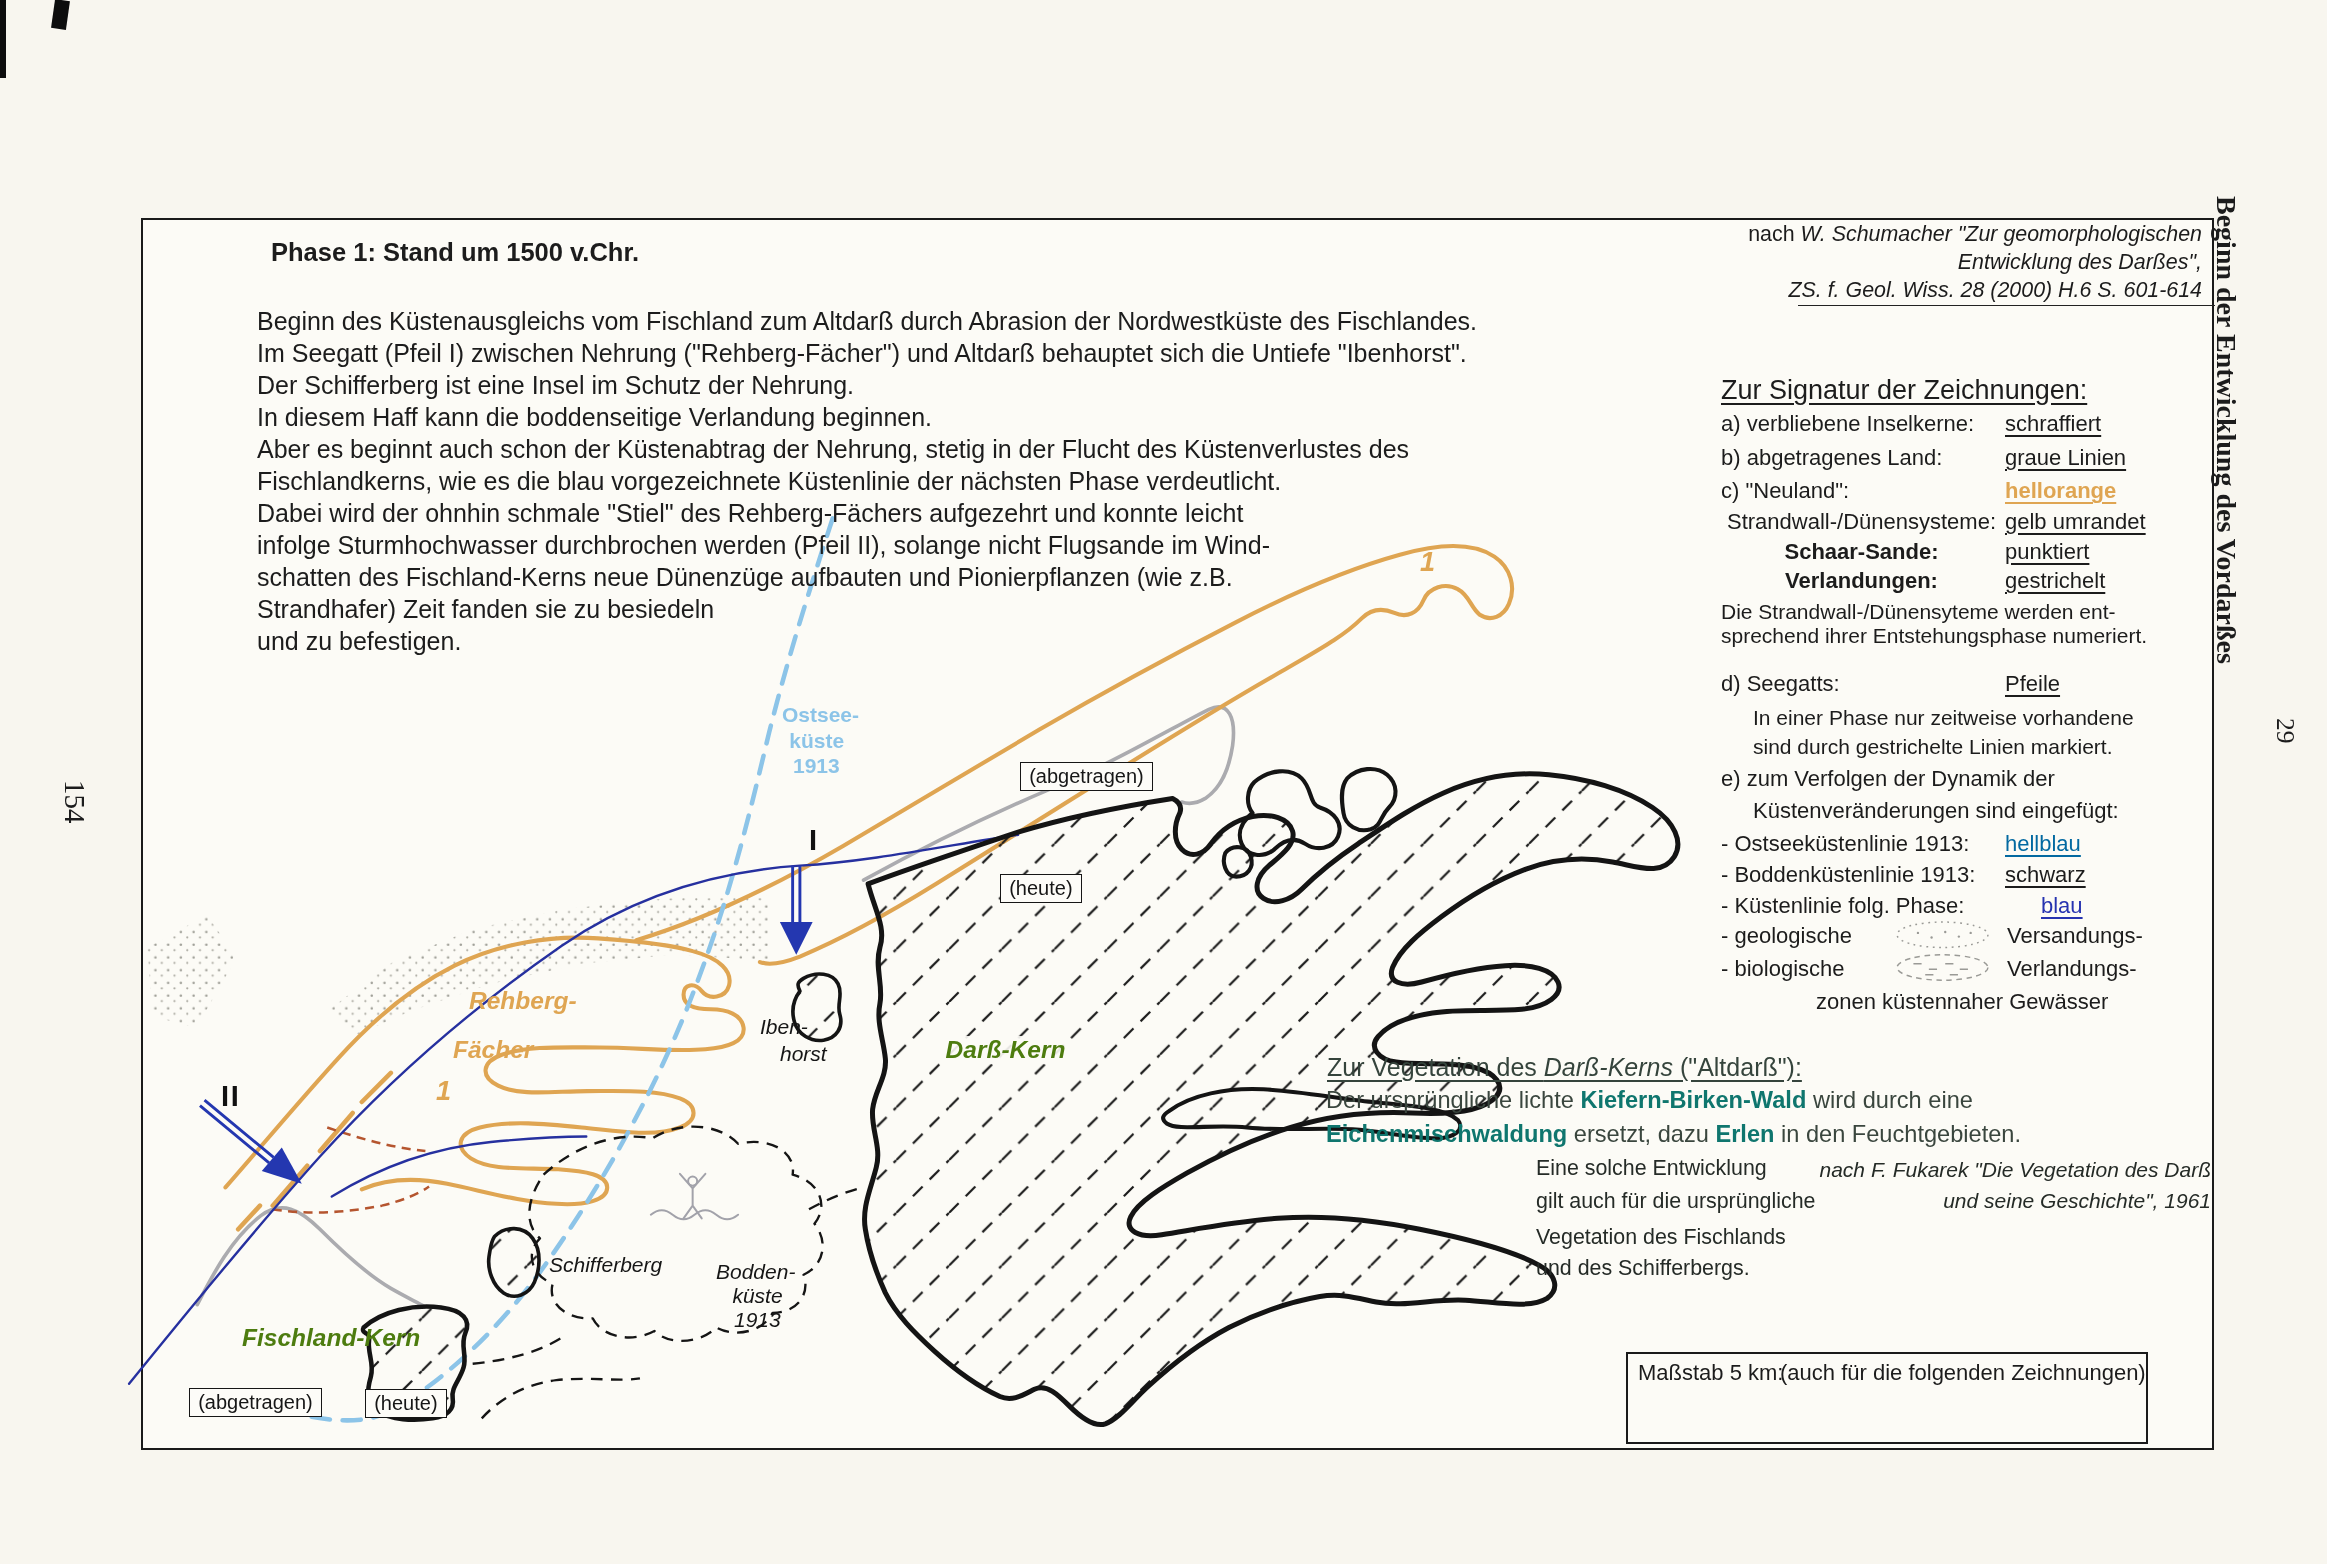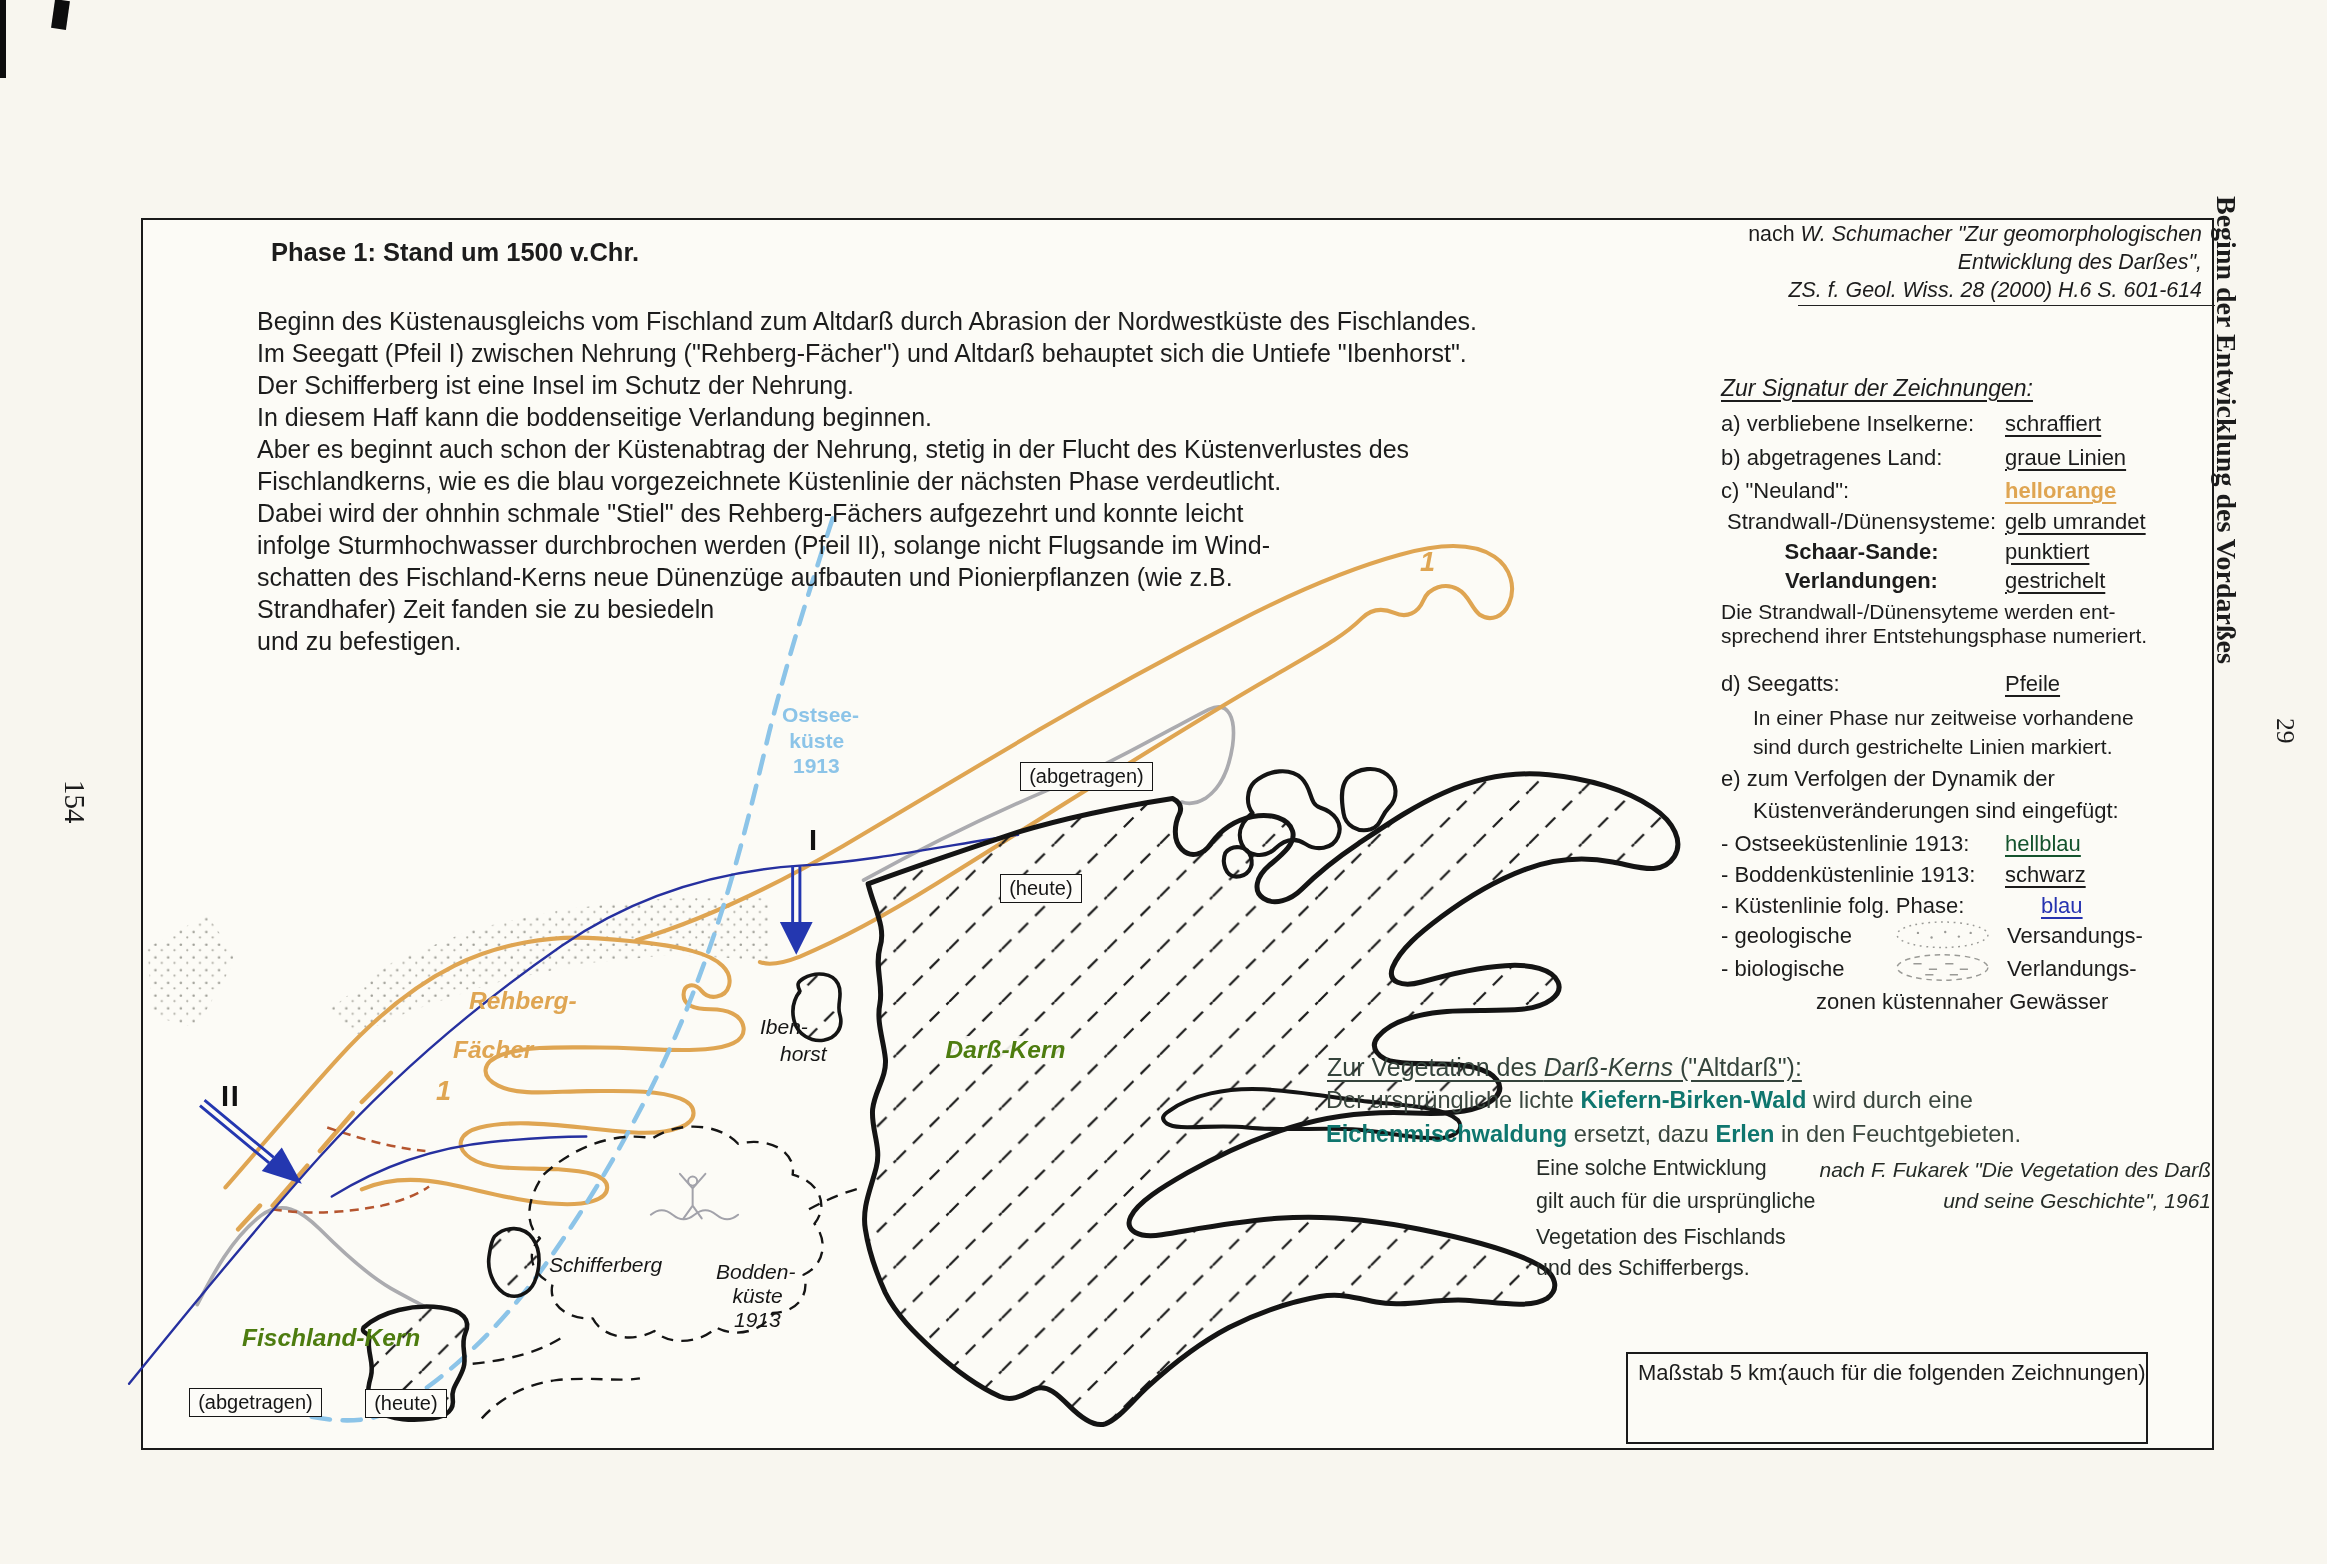--- a/index.html
+++ b/index.html
@@ -14,26 +14,26 @@
   .frame{
     left:141px;top:218px;width:2069px;height:1228px;
     border:2.7px solid #1a1a1a;background:#fcfbf6;
   }
   .svg-layer{left:0;top:0;z-index:2;}
   .txt{z-index:3;}
   .heading{font-size:25.5px;font-weight:bold;}
   .body-line{font-size:25px;line-height:32px;}
   .cit{font-size:21.4px;text-align:right;}
   .cit i{font-style:italic;}
-  .legend-t{font-size:23px;text-decoration:underline;text-underline-offset:3.6px;font-style:italic;}
+  .legend-t{font-size:27px;text-decoration:underline;text-underline-offset:3.6px;}
   .lg{font-size:22px;}
   .lg-sm{font-size:21px;}
   .u{text-decoration:underline;text-underline-offset:3.6px;}
   .val-orange{color:#dfa552;font-weight:bold;}
-  .val-hellblau{color:#14532d;}
+  .val-hellblau{color:#0369a1;}
   .val-blau{color:#2633b0;}
   .right-align{text-align:center;font-weight:bold;}
   .veg-h{font-size:25px;color:#35443c;text-decoration:underline;text-underline-offset:3.6px;}
   .veg-l{font-size:23.6px;color:#3a463e;}
   .veg-b{font-weight:bold;color:#0f766e;}
   .veg-sm{font-size:21.4px;color:#252b27;}
   .veg-it{font-size:21px;font-style:italic;color:#252b27;text-align:right;}
   .scale-lbl{font-size:22px;}
   .mlabel-blue{color:#8cc4e8;font-weight:bold;font-size:21px;line-height:25.5px;}
   .mlabel-orange{color:#dfa552;font-weight:bold;font-style:italic;font-size:24.5px;}

